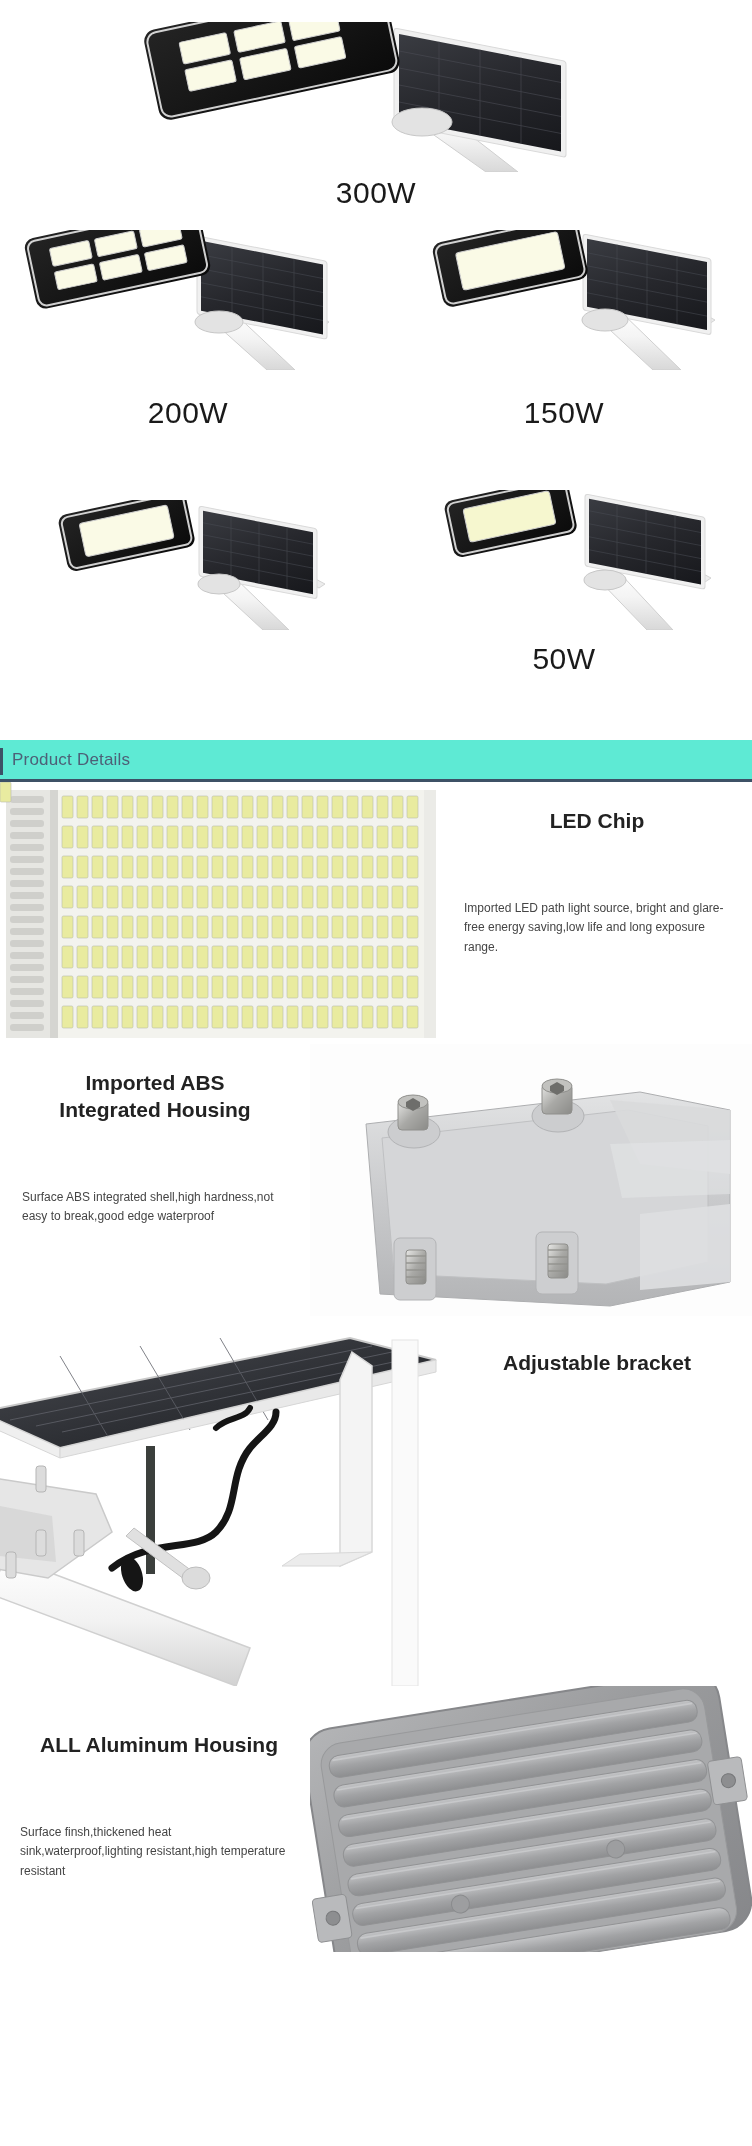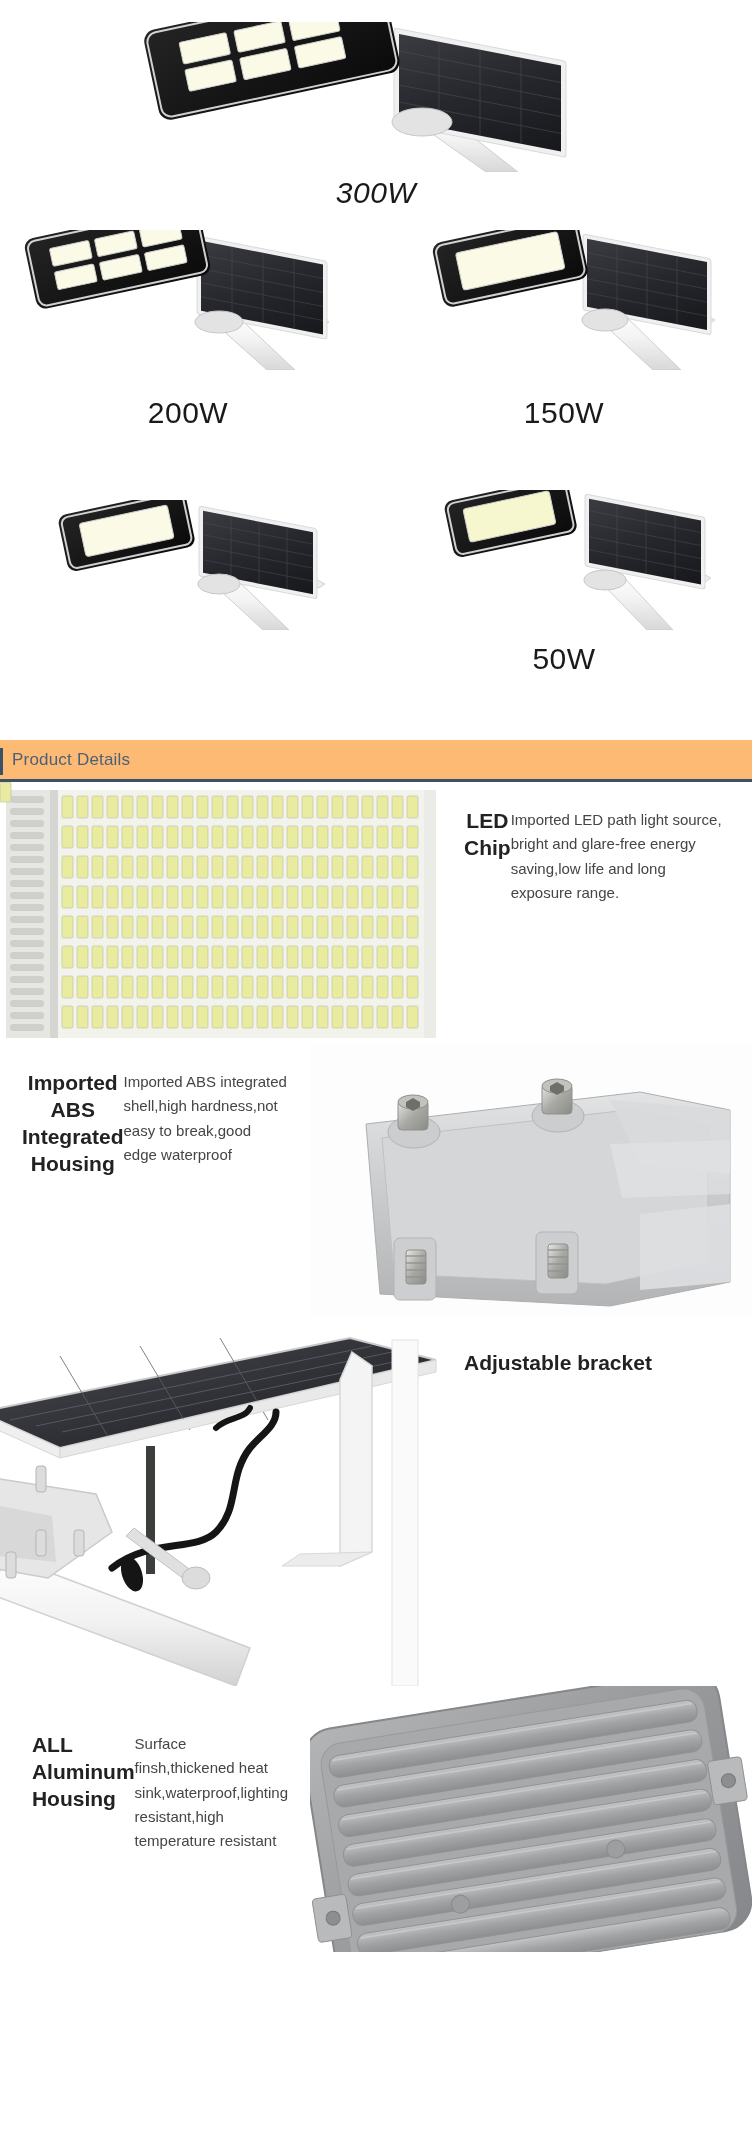--- a/index.html
+++ b/index.html
@@ -29,21 +29,21 @@
     margin: 0 auto;
   }
   .lamp svg { display:block; }
 
   
   .section-head {
     margin: 10px 0 0 0;
     padding: 10px 0 9px 12px;
     border-bottom: 3px solid #3d5166;
     position: relative;
-    background: #fdba74;
+    background: #5eead4;
   }
   .section-head::before {
     content:"";
     position:absolute;
     left:0; top:8px; bottom:4px;
     width:3px;
     background:#3d5166;
   }
   .section-head-title {
     font-size: 17px;
@@ -64,47 +64,49 @@
     flex: 0 0 442px;
     position: relative;
     overflow: hidden;
     background: #fff;
   }
   .detail-media svg, .detail-media .imgbox { display:block; width:100%; height:100%; }
   .detail-text {
     flex: 1 1 auto;
     padding: 26px 22px 20px 22px;
     display: flex;
+    flex-direction: column;
     justify-content: flex-start;
+    gap: 44px;
   }
   .detail-title {
     font-size: 21px;
     font-weight: bold;
     color: #222;
     text-align: center;
     line-height: 1.28;
     margin-bottom: 20px;
   }
   .detail-title.left { text-align: left; margin-left: 20px; }
   .detail-body {
-    font-size: 15px;
+    font-size: 12px;
     color: #454545;
     line-height: 1.62;
     text-align: left;
   }
 </style>
 </head>
 <body>
 
 <div class="page">
 
   <div class="hero">
 
     <div class="hero-row" style="height:212px;">
-      <div class="hero-cell" style="width:520px;padding-top:14px;font-style:italic;">
+      <div class="hero-cell" style="width:520px;padding-top:14px;">
         <div class="lamp" style="width:500px;height:150px;">
           <svg viewBox="0 0 500 150" width="500" height="150" aria-hidden="true">
             <defs>
               <linearGradient id="poleG" x1="0" y1="0" x2="0" y2="1">
                 <stop offset="0" stop-color="#ffffff"></stop>
                   <stop offset=".45" stop-color="#f4f4f4"></stop>
                   <stop offset="1" stop-color="#d8d8d8"></stop>
               </linearGradient>
               <linearGradient id="panelG" x1="0" y1="0" x2="1" y2="1">
                 <stop offset="0" stop-color="#3a3c42"></stop>
@@ -596,21 +598,21 @@
               <line x1="238" y1="227" x2="258" y2="227"></line>
           </g>
         </g>
 
         <path d="M300 100 L420 96 L420 150 L312 154 Z" fill="#e3e4e6" opacity=".6"></path>
       </svg>
     </div>
     <div class="detail-text">
       <div class="detail-title" style="white-space:pre-line;">Imported ABS
 Integrated Housing</div>
-      <div class="detail-body">Imported ABS integrated shell,high hardness,not easy to break,good edge waterproof</div>
+      <div class="detail-body">Surface ABS integrated shell,high hardness,not easy to break,good edge waterproof</div>
     </div>
   </div>
 
   <div class="detail" style="height:370px;">
     <div class="detail-media" style="height:370px;">
       <svg viewBox="0 0 442 370" width="442" height="370" preserveAspectRatio="none" aria-hidden="true">
         <defs>
           <linearGradient id="panel3" x1="0" y1="0" x2="1" y2="1">
             <stop offset="0" stop-color="#4a4c52"></stop>
               <stop offset=".55" stop-color="#2e3035"></stop>

